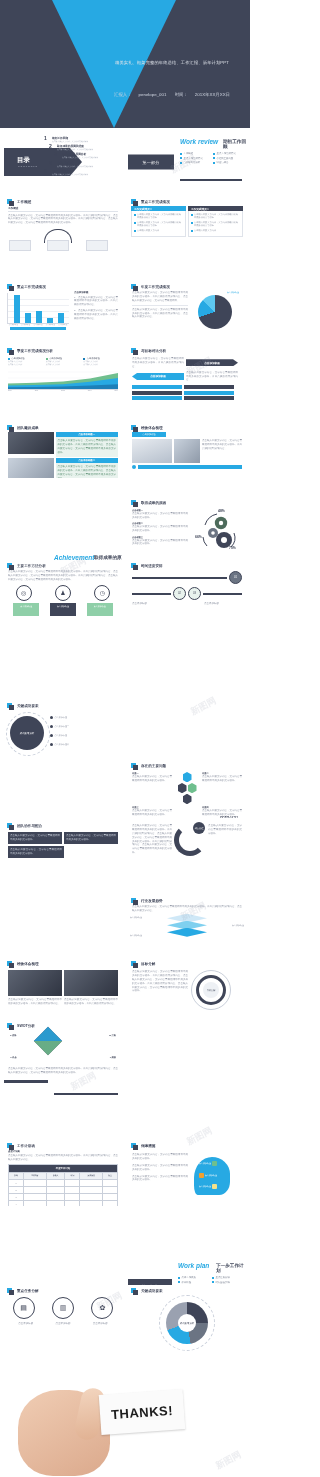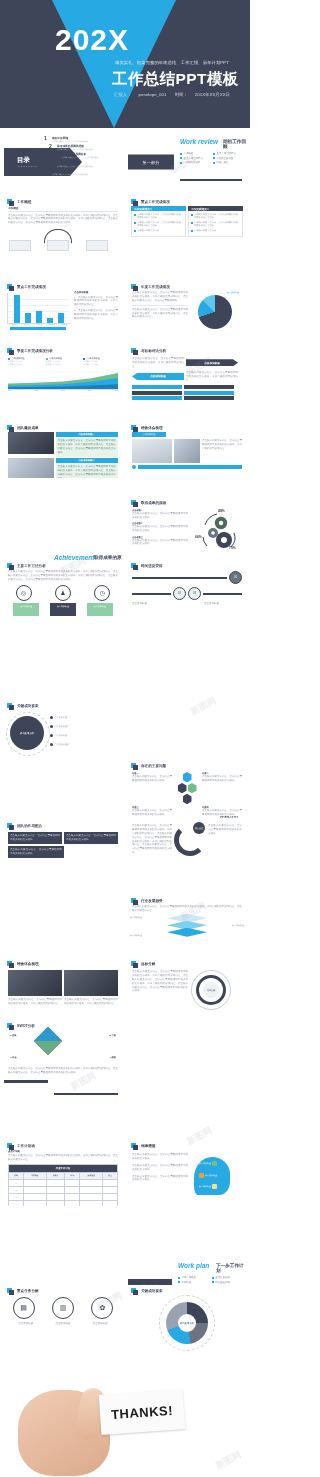--- a/index.html
+++ b/index.html
@@ -117,23 +117,21 @@
 
   .wm{position:absolute;color:rgba(140,150,165,.16);font-size:9px;font-weight:bold;transform:rotate(-28deg);pointer-events:none;}
 </style>
 </head>
 <body>
 
 <div id="page">
 
   <div id="cover">
     <div class="vshape"></div>
-    <div class="cv-year">202X</div>
     <div class="cv-sub">精美实礼、框架完整的年终总结、工作汇报、新年计划PPT</div>
-    <div class="cv-title">工作总结PPT模板</div>
     <div class="cv-meta">
       <span>汇报人：</span><span>penelope_001</span>
       <span>时间：</span><span>201X年XX月XX日</span>
     </div>
   </div>
 
   <div id="toc">
     <div class="toc-shape">
       <div class="t1">目录</div>
       <div class="t2">CONTENTS</div>

